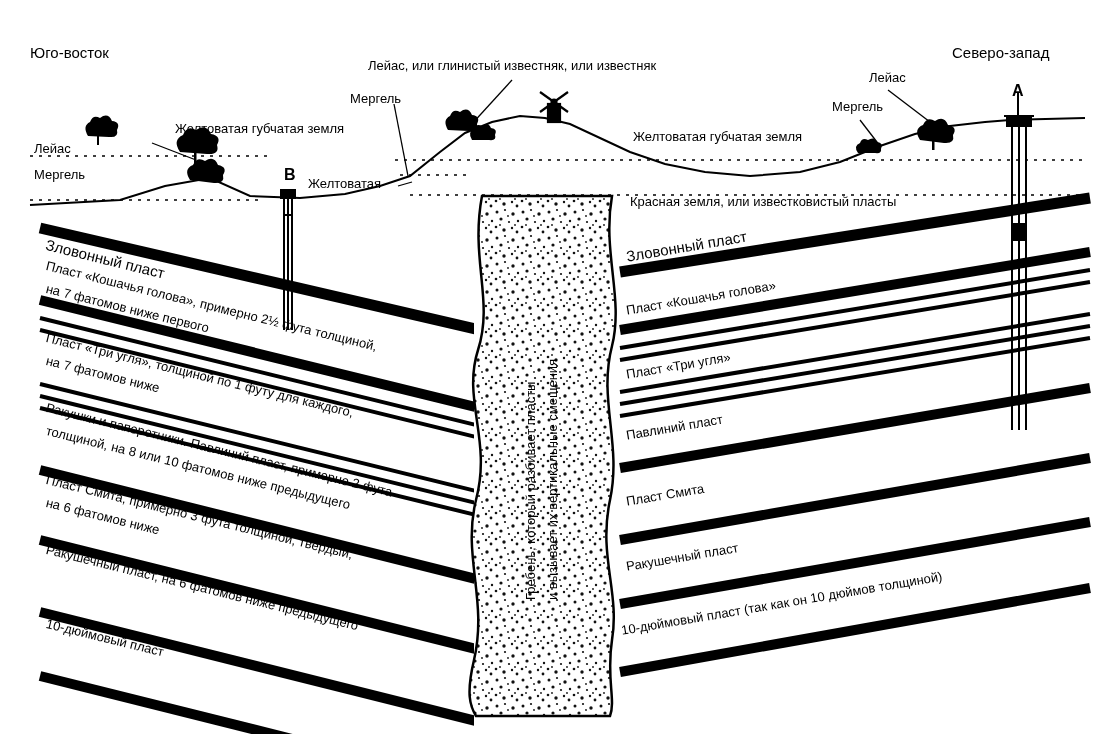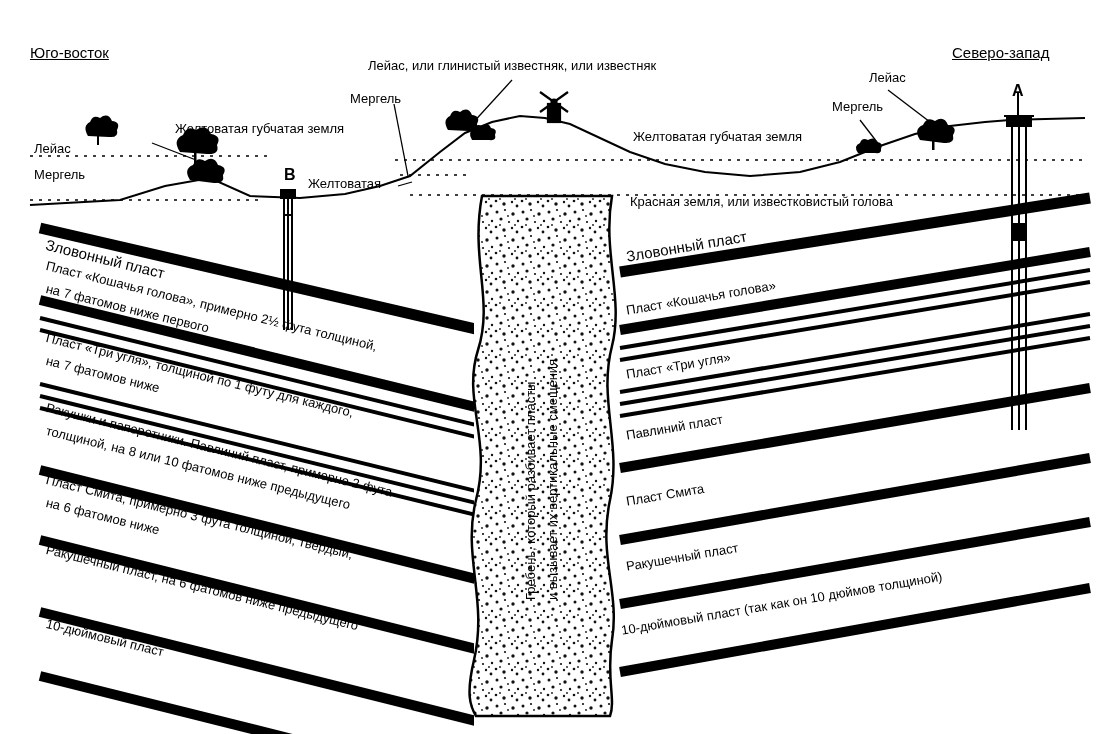--- a/index.html
+++ b/index.html
@@ -34,21 +34,20 @@
     transform-origin: 0 0;
   }
   .lbl.big {
     font-size: 15px;
   }
   .lbl.rot {
     transform-origin: 0 0;
   }
   .corner {
     font-size: 15px;
-    text-decoration: underline;
   }
   .vlabel {
     position: absolute;
     font-size: 13px;
     white-space: pre;
     transform-origin: 0 0;
     transform: rotate(-90deg);
   }
   .letter {
     position: absolute;
@@ -222,21 +221,21 @@
   <div class="lbl" style="left:34px; top:141px;">Лейас</div>
   <div class="lbl" style="left:34px; top:167px;">Мергель</div>
 
   <div class="lbl" style="left:869px; top:70px;">Лейас</div>
   <div class="lbl" style="left:832px; top:99px;">Мергель</div>
 
   <div class="lbl" style="left:175px; top:121px;">Желтоватая губчатая земля</div>
   <div class="lbl" style="left:633px; top:129px;">Желтоватая губчатая земля</div>
 
   <div class="lbl" style="left:308px; top:176px;">Желтоватая</div>
-  <div class="lbl" style="left:630px; top:194px;">Красная земля, или известковистый голова</div>
+  <div class="lbl" style="left:630px; top:194px;">Красная земля, или известковистый пласты</div>
 
   <div class="vlabel" style="left:523px; top:600px;">Гребень, который разбивает пласты</div>
   <div class="vlabel" style="left:545px; top:600px;">и вызывает их вертикальные смещения</div>
 
   <div class="lbl big rot" style="left:48px; top:236px; transform:rotate(13.8deg);">Зловонный пласт</div>
 
   <div class="lbl rot" style="left:48px; top:258px; transform:rotate(13.8deg);">Пласт «Кошачья голова», примерно 2½ фута толщиной,</div>
   <div class="lbl rot" style="left:48px; top:281px; transform:rotate(13.8deg);">на 7 фатомов ниже первого</div>
 
   <div class="lbl rot" style="left:48px; top:330px; transform:rotate(13.8deg);">Пласт «Три угля», толщиной по 1 футу для каждого,</div>

